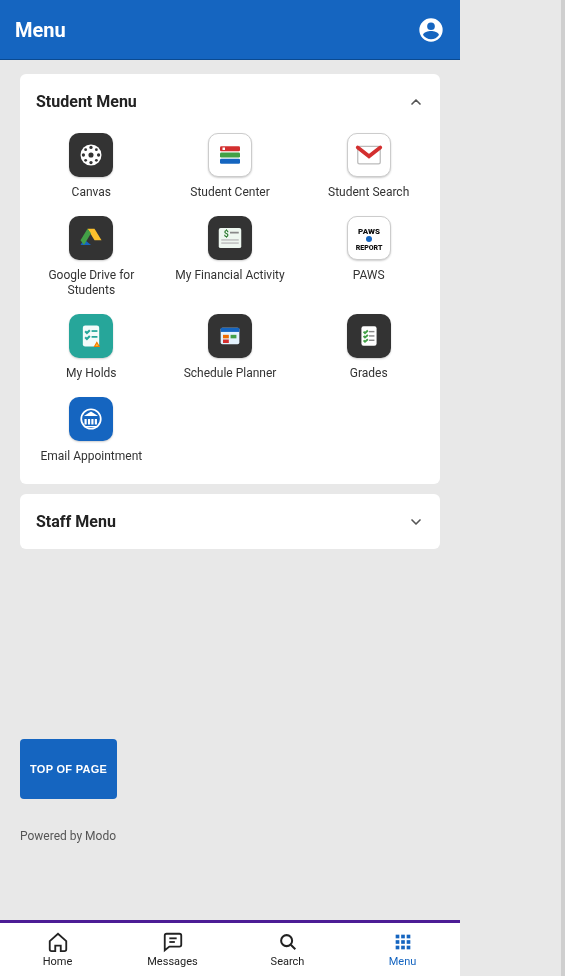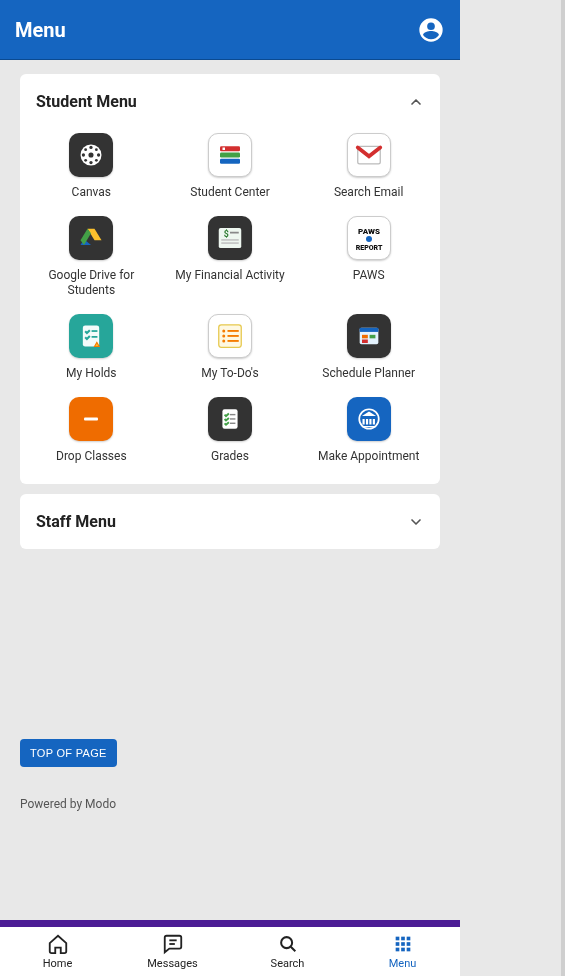--- a/index.html
+++ b/index.html
@@ -93,34 +93,34 @@
       font-size: 12px;
       color: #333;
       line-height: 1.25;
     }
     .top-btn {
       background: #1565c0;
       color: #fff;
       border: none;
       border-radius: 4px;
       font-size: 11px;
-      font-weight: 400;
-      padding: 8px 10px;
+      font-weight: 700;
+      padding: 24px 10px;
       margin: 180px 0 30px 0;
       cursor: pointer;
       letter-spacing: 0.3px;
     }
     .powered {
       font-size: 12px;
       color: #555;
       margin-bottom: 12px;
     }
     .bottom-nav {
       background: #fff;
-      border-top: 7px solid #4c1d95;
+      border-top: 3px solid #4c1d95;
       height: 56px;
       display: flex;
     }
     .nav-item {
       flex: 1;
       display: flex;
       flex-direction: column;
       align-items: center;
       justify-content: center;
       gap: 2px;
@@ -205,21 +205,21 @@
           <span class="app-label">Student Center</span>
         </div>
 
         <div class="app">
           <div class="icon-tile tile-white">
             <svg width="30" height="30" viewBox="0 0 24 24">
                 <rect x="3" y="5" width="18" height="14" rx="1.5" fill="#fff" stroke="#bbb"></rect>
                 <path d="M3 6l9 7 9-7" fill="none" stroke="#d32f2f" stroke-width="3" stroke-linecap="round"></path>
               </svg>
           </div>
-          <span class="app-label">Search Email</span>
+          <span class="app-label">Student Search</span>
         </div>
 
         <div class="app">
           <div class="icon-tile tile-dark">
             <svg width="28" height="28" viewBox="0 0 24 24">
                 <path d="M9 4h6l6 10h-6z" fill="#fbc02d"></path>
                 <path d="M3 18l3-5 6 5z" fill="#1565c0"></path>
                 <path d="M9 4L3 14l3 4 6-10z" fill="#43a047"></path>
               </svg>
           </div>
@@ -257,57 +257,35 @@
                 <path d="M7 8l1.5 1.5L11 7" stroke="#26a69a" stroke-width="1.8" fill="none"></path>
                 <path d="M7 13l1.5 1.5L11 12" stroke="#26a69a" stroke-width="1.8" fill="none"></path>
                 <rect x="12.5" y="7" width="5" height="1.5" fill="#26a69a"></rect>
                 <rect x="12.5" y="12" width="5" height="1.5" fill="#26a69a"></rect>
                 <path d="M15 21l2-3.5 2 3.5z" fill="#fbc02d" stroke="#f57c00"></path>
               </svg>
           </div>
           <span class="app-label">My Holds</span>
         </div>
 
-        <div class="app">
-          <div class="icon-tile tile-white">
-            <svg width="30" height="30" viewBox="0 0 24 24">
-                <rect x="3" y="3" width="18" height="18" rx="2" fill="#fef8e1" stroke="#e6c84c"></rect>
-                <circle cx="7" cy="8" r="1.2" fill="#f57c00"></circle>
-                <circle cx="7" cy="12" r="1.2" fill="#f57c00"></circle>
-                <circle cx="7" cy="16" r="1.2" fill="#f57c00"></circle>
-                <rect x="10" y="7.2" width="9" height="1.5" fill="#f57c00"></rect>
-                <rect x="10" y="11.2" width="9" height="1.5" fill="#f57c00"></rect>
-                <rect x="10" y="15.2" width="9" height="1.5" fill="#f57c00"></rect>
-              </svg>
-          </div>
-          <span class="app-label">My To-Do's</span>
-        </div>
 
         <div class="app">
           <div class="icon-tile tile-dark">
             <svg width="28" height="28" viewBox="0 0 24 24">
                 <rect x="4" y="5" width="16" height="14" rx="1.5" fill="#e3f2fd"></rect>
                 <rect x="4" y="5" width="16" height="3.5" fill="#1565c0"></rect>
                 <rect x="6" y="11" width="5" height="3" fill="#ef6c00"></rect>
                 <rect x="12.5" y="11" width="5" height="3" fill="#43a047"></rect>
                 <rect x="6" y="15" width="5" height="3" fill="#d32f2f"></rect>
               </svg>
           </div>
           <span class="app-label">Schedule Planner</span>
         </div>
 
 
-        <div class="app">
-          <div class="icon-tile tile-orange">
-            <svg width="24" height="24" viewBox="0 0 24 24" fill="#fff">
-                <rect x="5" y="10.5" width="14" height="3" rx="1"></rect>
-              </svg>
-          </div>
-          <span class="app-label">Drop Classes</span>
-        </div>
 
 
         <div class="app">
           <div class="icon-tile tile-dark">
             <svg width="26" height="26" viewBox="0 0 24 24">
                 <rect x="5" y="3" width="14" height="18" rx="2" fill="#fff"></rect>
                 <path d="M7 8l1.3 1.3L11 7" stroke="#43a047" stroke-width="1.8" fill="none"></path>
                 <path d="M7 12l1.3 1.3L11 11" stroke="#43a047" stroke-width="1.8" fill="none"></path>
                 <path d="M7 16l1.3 1.3L11 15" stroke="#43a047" stroke-width="1.8" fill="none"></path>
                 <rect x="12" y="7.3" width="5" height="1.3" fill="#888"></rect>
@@ -318,21 +296,21 @@
           <span class="app-label">Grades</span>
         </div>
 
         <div class="app">
           <div class="icon-tile tile-blue">
             <svg width="26" height="26" viewBox="0 0 24 24" fill="#fff">
                 <circle cx="12" cy="12" r="9" fill="none" stroke="#fff" stroke-width="1.6"></circle>
                 <path d="M6 17v-5h2v5zm3.2 0v-5h2v5zm3.1 0v-5h2v5zm3.2 0v-5h2v5zM5.5 18.5h13v1.2h-13zM12 5l6.5 4.2H5.5z"></path>
               </svg>
           </div>
-          <span class="app-label">Make Appointment</span>
+          <span class="app-label">Email Appointment</span>
         </div>
 
       </div>
     </div>
 
     
 
     
     <div class="panel">
       <div class="panel-header">

